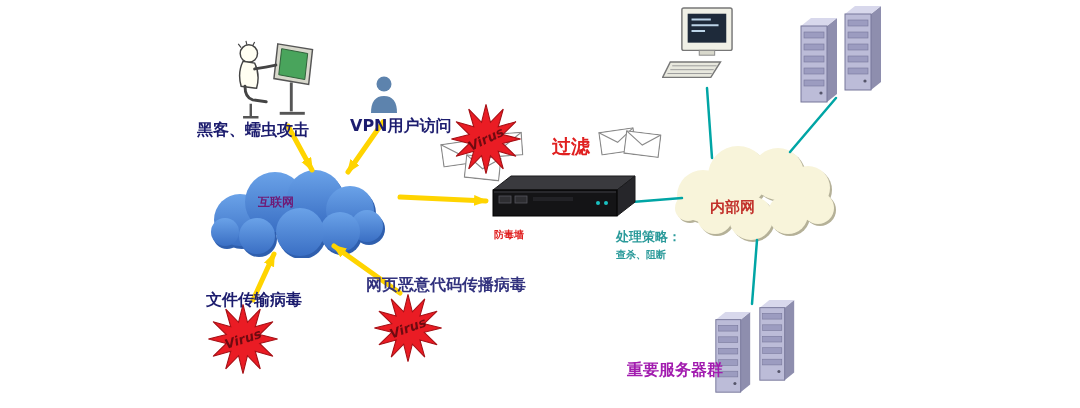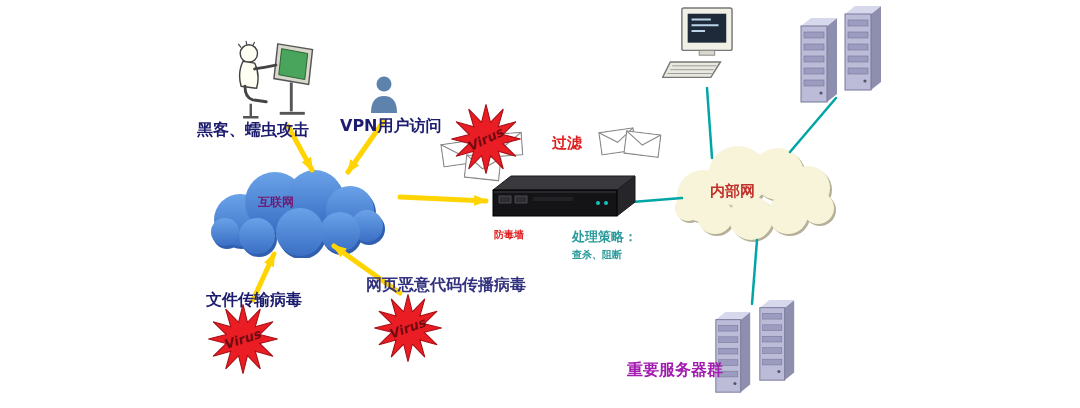--- a/index.html
+++ b/index.html
@@ -6,38 +6,38 @@
   html,body { background:#ffffff; }
   .canvas {
     position:relative; width:1080px; height:408px; background:#fff;
     overflow:hidden;
     font-family:"DejaVu Sans","Liberation Sans",sans-serif;
   }
   .abs { position:absolute; }
   .lbl { position:absolute; font-weight:bold; white-space:nowrap; z-index:6; font-size:16px; }
   .lbl-navy { color:var(--label-navy,#1c1c6e); }
   .lbl-red  { color:var(--label-red,#e02020); }
-  .lbl-teal { color:var(--label-teal,#2a9a9a); }
+  .lbl-teal { color:var(--label-teal,#2a9a9a);margin-left:44px; }
   .lbl-dark { color:#a21caf; }
   .cloud { z-index:1; }
   .connectors { position:absolute; left:0; top:0; z-index:2; pointer-events:none; }
   .icon { z-index:3; }
   .env-cluster { z-index:3; }
   .star-wrap { z-index:4; }
   .star-wrap svg { display:block; width:100%; height:100%; }
   .virus-text {
     position:absolute; left:50%; top:50%;
     color:#6e0a10; font-weight:bold; font-style:italic; font-size:13px;
     z-index:5; white-space:nowrap;
   }
   .yline { stroke:var(--arrow-yellow,#ffd400); stroke-width:5; stroke-linecap:round; }
   .tline { stroke:var(--line-teal,#00a5a5); stroke-width:2.5; stroke-linecap:round; }
   #ah path { fill:var(--arrow-yellow,#ffd400); }
   .cloud-label-internet { color:#701a75; font-size:12px; }
-  .cloud-label-intranet { color:#c2322c; font-size:15px; }
+  .cloud-label-intranet { color:#c2322c; font-size:15px;margin-top:16px; }
 </style>
 </head>
 <body>
 
 <div class="canvas">
 
   <svg width="0" height="0" style="position:absolute" aria-hidden="true">
     <defs>
       <linearGradient id="gblue" x1="0" y1="0" x2="0" y2="1">
         <stop offset="0" stop-color="#6aa2e8"></stop>
@@ -146,42 +146,42 @@
     <path d="M32,30 Q44,28 54,26" fill="none" stroke="#444" stroke-width="3" stroke-linecap="round"></path>
     <path d="M22,48 Q22,60 30,62 L44,64" fill="none" stroke="#444" stroke-width="3" stroke-linecap="round"></path>
     <path d="M28,66 L28,80 M20,80 L36,80" stroke="#555" stroke-width="2.5"></path>
   </svg>
   <div class="lbl lbl-navy" style="left:197px;top:120px">黑客、蠕虫攻击</div>
 
   <svg class="abs icon" style="left:370px;top:76px" width="28" height="38" viewBox="0 0 28 38">
     <circle cx="14" cy="8" r="7.5" fill="#5d83ad"></circle>
     <path d="M1,37 Q1,20 14,20 Q27,20 27,37 Z" fill="#5d83ad"></path>
   </svg>
-  <div class="lbl lbl-navy" style="left:340px;top:116px">VPN用户访问</div>
+  <div class="lbl lbl-navy" style="left:350px;top:116px">VPN用户访问</div>
 
   <svg class="abs env-cluster" style="left:440px;top:126px;overflow:visible" width="90" height="56" viewBox="0 0 90 56">
     <g transform="translate(0,18) rotate(-8)">
         <use href="#env" width="36" height="24"></use>
       </g>
     <g transform="translate(26,28) rotate(6)">
         <use href="#env" width="36" height="24"></use>
       </g>
     <g transform="translate(46,8) rotate(-4)">
         <use href="#env" width="36" height="24"></use>
       </g>
   </svg>
 
   <div class="abs star-wrap" style="left:448px;top:103px;width:76px;height:72px">
     <svg viewBox="0 0 100 100">
         <use href="#star"></use>
       </svg>
     <span class="virus-text" style="transform:translate(-50%,-50%) rotate(-26deg)">Virus</span>
   </div>
 
-  <div class="lbl lbl-red" style="left:552px;top:134px;font-size:15px">过滤</div>
+  <div class="lbl lbl-red" style="left:552px;top:134px;font-size:19px">过滤</div>
   <svg class="abs env-cluster" style="left:598px;top:122px;overflow:visible" width="70" height="44" viewBox="0 0 70 44">
     <g transform="translate(0,10) rotate(-8)">
         <use href="#env" width="36" height="24"></use>
       </g>
     <g transform="translate(28,8) rotate(7)">
         <use href="#env" width="36" height="24"></use>
       </g>
   </svg>
 
   <svg class="abs icon" style="left:485px;top:172px" width="155" height="55" viewBox="0 0 155 55">

